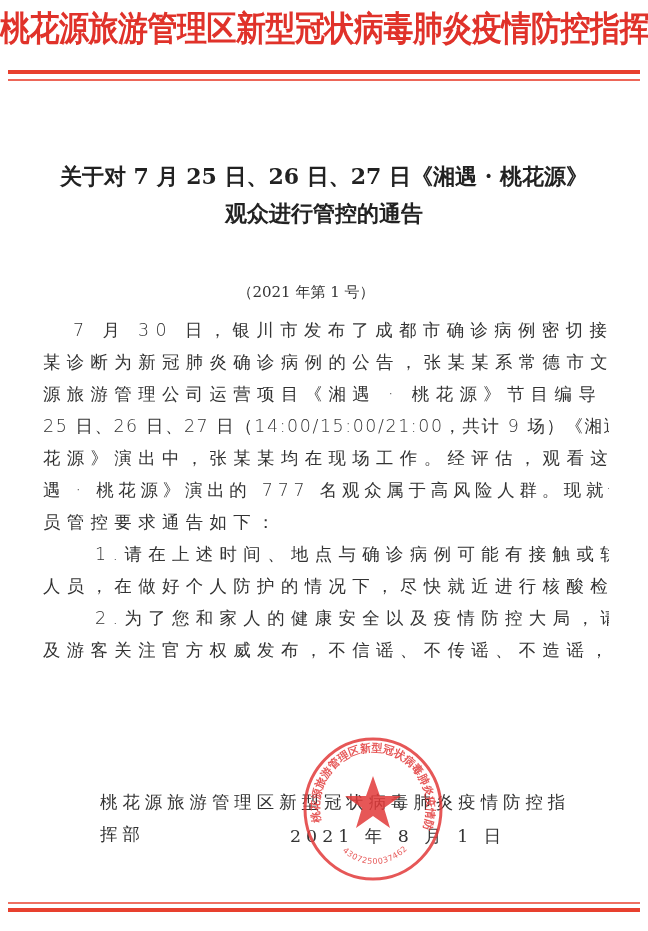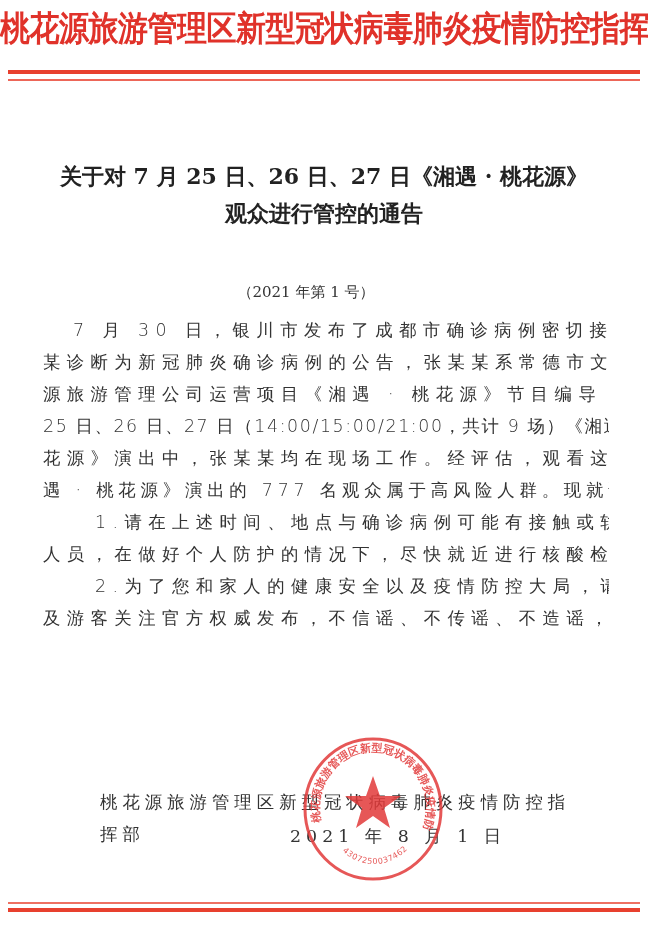--- a/index.html
+++ b/index.html
@@ -50,20 +50,21 @@
 <div class="doc-number">（2021 年第 1 号）</div>
 
 <div class="body">
   <div>
     <span class="line" style="padding-left:30px;">7 月 30 日，银川市发布了成都市确诊病例密切接触者张某</span>
     <span class="line">某诊断为新冠肺炎确诊病例的公告，张某某系常德市文旅投桃花</span>
     <span class="line">源旅游管理公司运营项目《湘遇 · 桃花源》节目编导，在 7 月</span>
     <span class="line" style="letter-spacing:1.6px;">25 日、26 日、27 日（14:00/15:00/21:00，共计 9 场）《湘遇 · 桃</span>
     <span class="line">花源》演出中，张某某均在现场工作。经评估，观看这 9 场《湘</span>
     <span class="line" style="letter-spacing:4.8px;">遇 · 桃花源》演出的 777 名观众属于高风险人群。现就该部分人</span>
+    <span class="line">员管控要求通告如下：</span>
   </div>
   <div>
     <span class="line" style="padding-left:52px;">1.请在上述时间、地点与确诊病例可能有接触或轨迹交叉的</span>
     <span class="line">人员，在做好个人防护的情况下，尽快就近进行核酸检测，并及</span>
   </div>
   <div>
     <span class="line" style="padding-left:52px;">2.为了您和家人的健康安全以及疫情防控大局，请广大居民</span>
     <span class="line">及游客关注官方权威发布，不信谣、不传谣、不造谣，积极配合</span>
   </div>
 </div>

